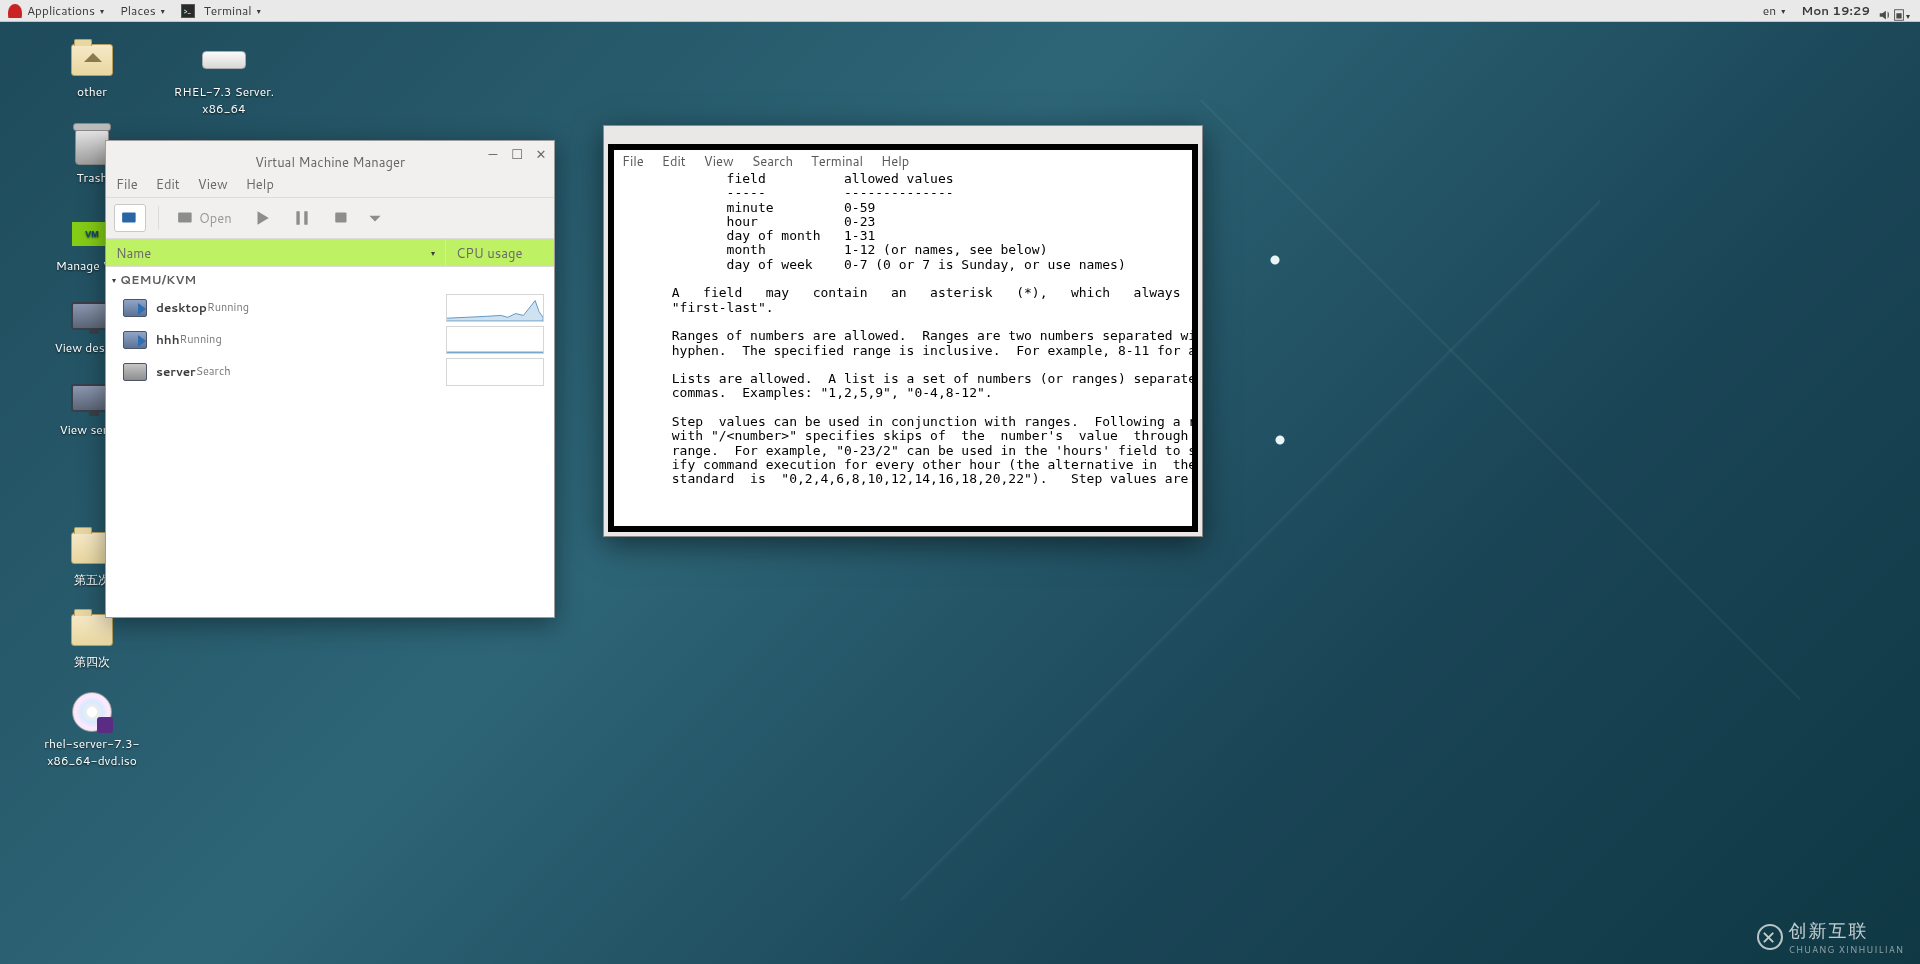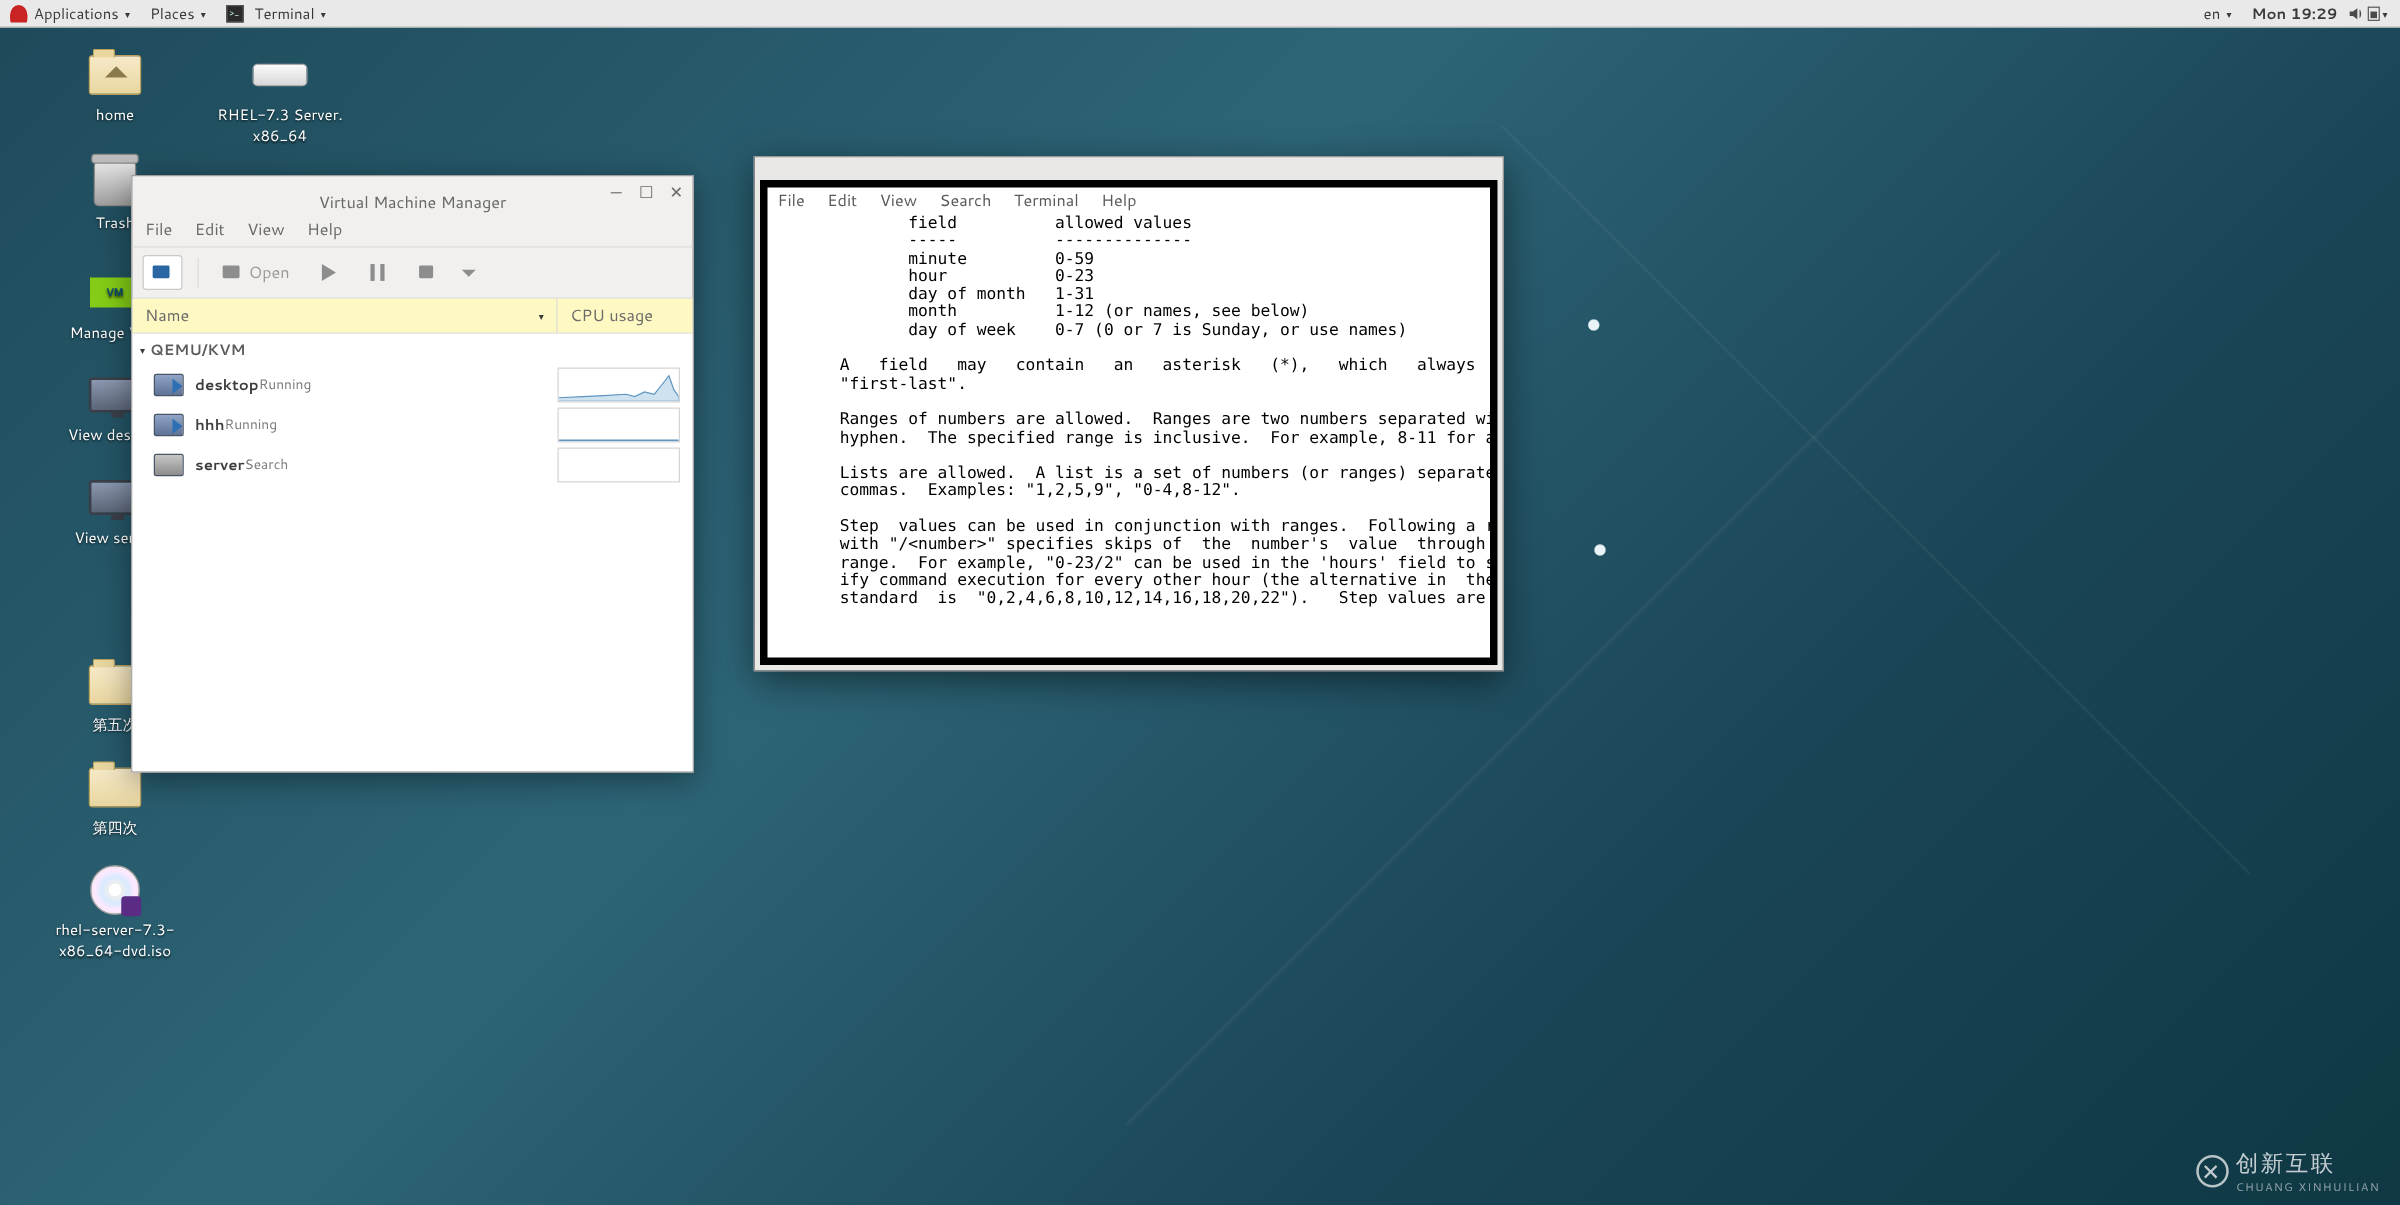--- a/index.html
+++ b/index.html
@@ -10,21 +10,21 @@
 .wall-lines{position:absolute;inset:0;pointer-events:none;background:
  radial-gradient(circle at 1275px 260px,#e8f4f7 4px,transparent 5px),
  radial-gradient(circle at 1280px 440px,#e8f4f7 4px,transparent 5px),
  linear-gradient(45deg,transparent 49.9%,rgba(255,255,255,.06) 50%,transparent 50.3%) 1200px 100px/600px 600px no-repeat,
  linear-gradient(135deg,transparent 49.9%,rgba(255,255,255,.05) 50%,transparent 50.4%) 900px 200px/700px 700px no-repeat;}
 
 
 .topbar{position:absolute;top:0;left:0;right:0;height:22px;background:#e9e9e9;border-bottom:1px solid #c3c3c3;display:flex;align-items:center;font-size:12px;color:#3a3a3a}
 .topbar .left{display:flex;align-items:center}
 .topbar .spacer{flex:1}
-.topbar .right{display:flex;align-items:center;gap:0;padding-right:10px}
+.topbar .right{display:flex;align-items:flex-end;gap:0;padding-right:10px}
 .topbar .item{display:flex;align-items:center;gap:5px;padding:0 8px;height:22px;cursor:pointer}
 .hat{width:14px;height:14px;background:#c92323;border-radius:50% 50% 5% 5%/60% 60% 40% 40%}
 .tri{font-size:8px;color:#3a3a3a}
 .tb-term{width:14px;height:14px;background:#2a2a2a;border:1px solid #555;display:inline-block;margin-right:4px;position:relative}
 .tb-term::after{content:">_";color:#cfe;font-size:7px;position:absolute;top:1px;left:2px}
 .svgic{width:14px;height:14px;fill:#4a4a4a}
 
 
 .desktop{position:absolute;top:34px;left:30px;right:0;bottom:0}
 .dicon{width:120px;display:flex;flex-direction:column;align-items:center;gap:3px;color:#fff;text-shadow:0 1px 2px rgba(0,0,0,.8);font-size:12px;position:absolute;text-align:center;cursor:pointer}
@@ -47,21 +47,21 @@
 .vmm .winbtns{position:absolute;right:6px;top:6px;display:flex;gap:10px}
 .vmm .winbtn{width:14px;height:14px;display:flex;align-items:center;justify-content:center;color:#6b6b6b;font-size:13px;cursor:pointer}
 .vmm .menubar{height:26px;display:flex;align-items:center;gap:18px;padding:0 10px;color:#6a6a6a;font-size:13px}
 .vmm .toolbar{height:42px;border-top:1px solid #dcdcdc;border-bottom:1px solid #dcdcdc;display:flex;align-items:center;gap:8px;padding:0 8px}
 .tb{width:32px;height:28px;display:flex;align-items:center;justify-content:center;color:#9c9c9c;border-radius:3px}
 .tb.sel{background:#fff;border:1px solid #c9c9c9}
 .tb svg{width:18px;height:18px;fill:#8d8d8d}
 .tb.sel svg{fill:#2a66a4}
 .openbtn{display:flex;align-items:center;gap:4px;color:#9a9a9a;font-size:13px}
 .tbsep{width:1px;height:24px;background:#dcdcdc;margin:0 4px}
-.cols{height:28px;display:flex;border-bottom:1px solid #dcdcdc;background:#fef9c3}
+.cols{height:28px;display:flex;border-bottom:1px solid #dcdcdc;background:#bef264}
 .cols div{padding:5px 10px;color:#6a6a6a;font-size:13px}
 .cols .c1{width:340px;display:flex;justify-content:space-between;align-items:center;border-right:1px solid #dcdcdc}
 .tree{flex:1;background:#fff;font-size:12px;color:#3a3a3a;overflow:auto}
 .treehead{display:flex;align-items:center;gap:4px;padding:4px 6px;font-weight:bold;color:#5c5c5c}
 .vmrow{display:flex;align-items:center;padding:2px 6px 2px 16px}
 .vmrow .ico{width:26px;height:22px;display:flex;align-items:center;justify-content:center;margin-right:8px}
 .vmrow .mini{width:24px;height:18px;background:linear-gradient(#8fa4c6,#5e7294);border:1px solid #4a5568;border-radius:2px;position:relative}
 .vmrow .mini.off{background:linear-gradient(#c6c6c6,#8d8d8d)}
 .vmrow .mini::before{content:"";position:absolute;right:-6px;top:3px;width:0;height:0;border:6px solid transparent;border-left:8px solid #2d6fb3}
 .vmrow .mini.off::before{display:none}
@@ -124,21 +124,21 @@
       </svg>
     <span class="tri">▾</span>
   </div>
 </div>
 
 <div class="desktop">
   <div class="dicon" style="top:6px;left:2px">
     <div class="pic">
         <div class="folder home"></div>
       </div>
-    <span>home</span>
+    <span>other</span>
   </div>
   <div class="dicon" style="top:6px;left:134px">
     <div class="pic">
         <div class="drive"></div>
       </div>
     <span style="white-space:pre-line">RHEL-7.3 Server.
 x86_64</span>
   </div>
   <div class="dicon" style="top:92px;left:2px">
     <div class="pic">

